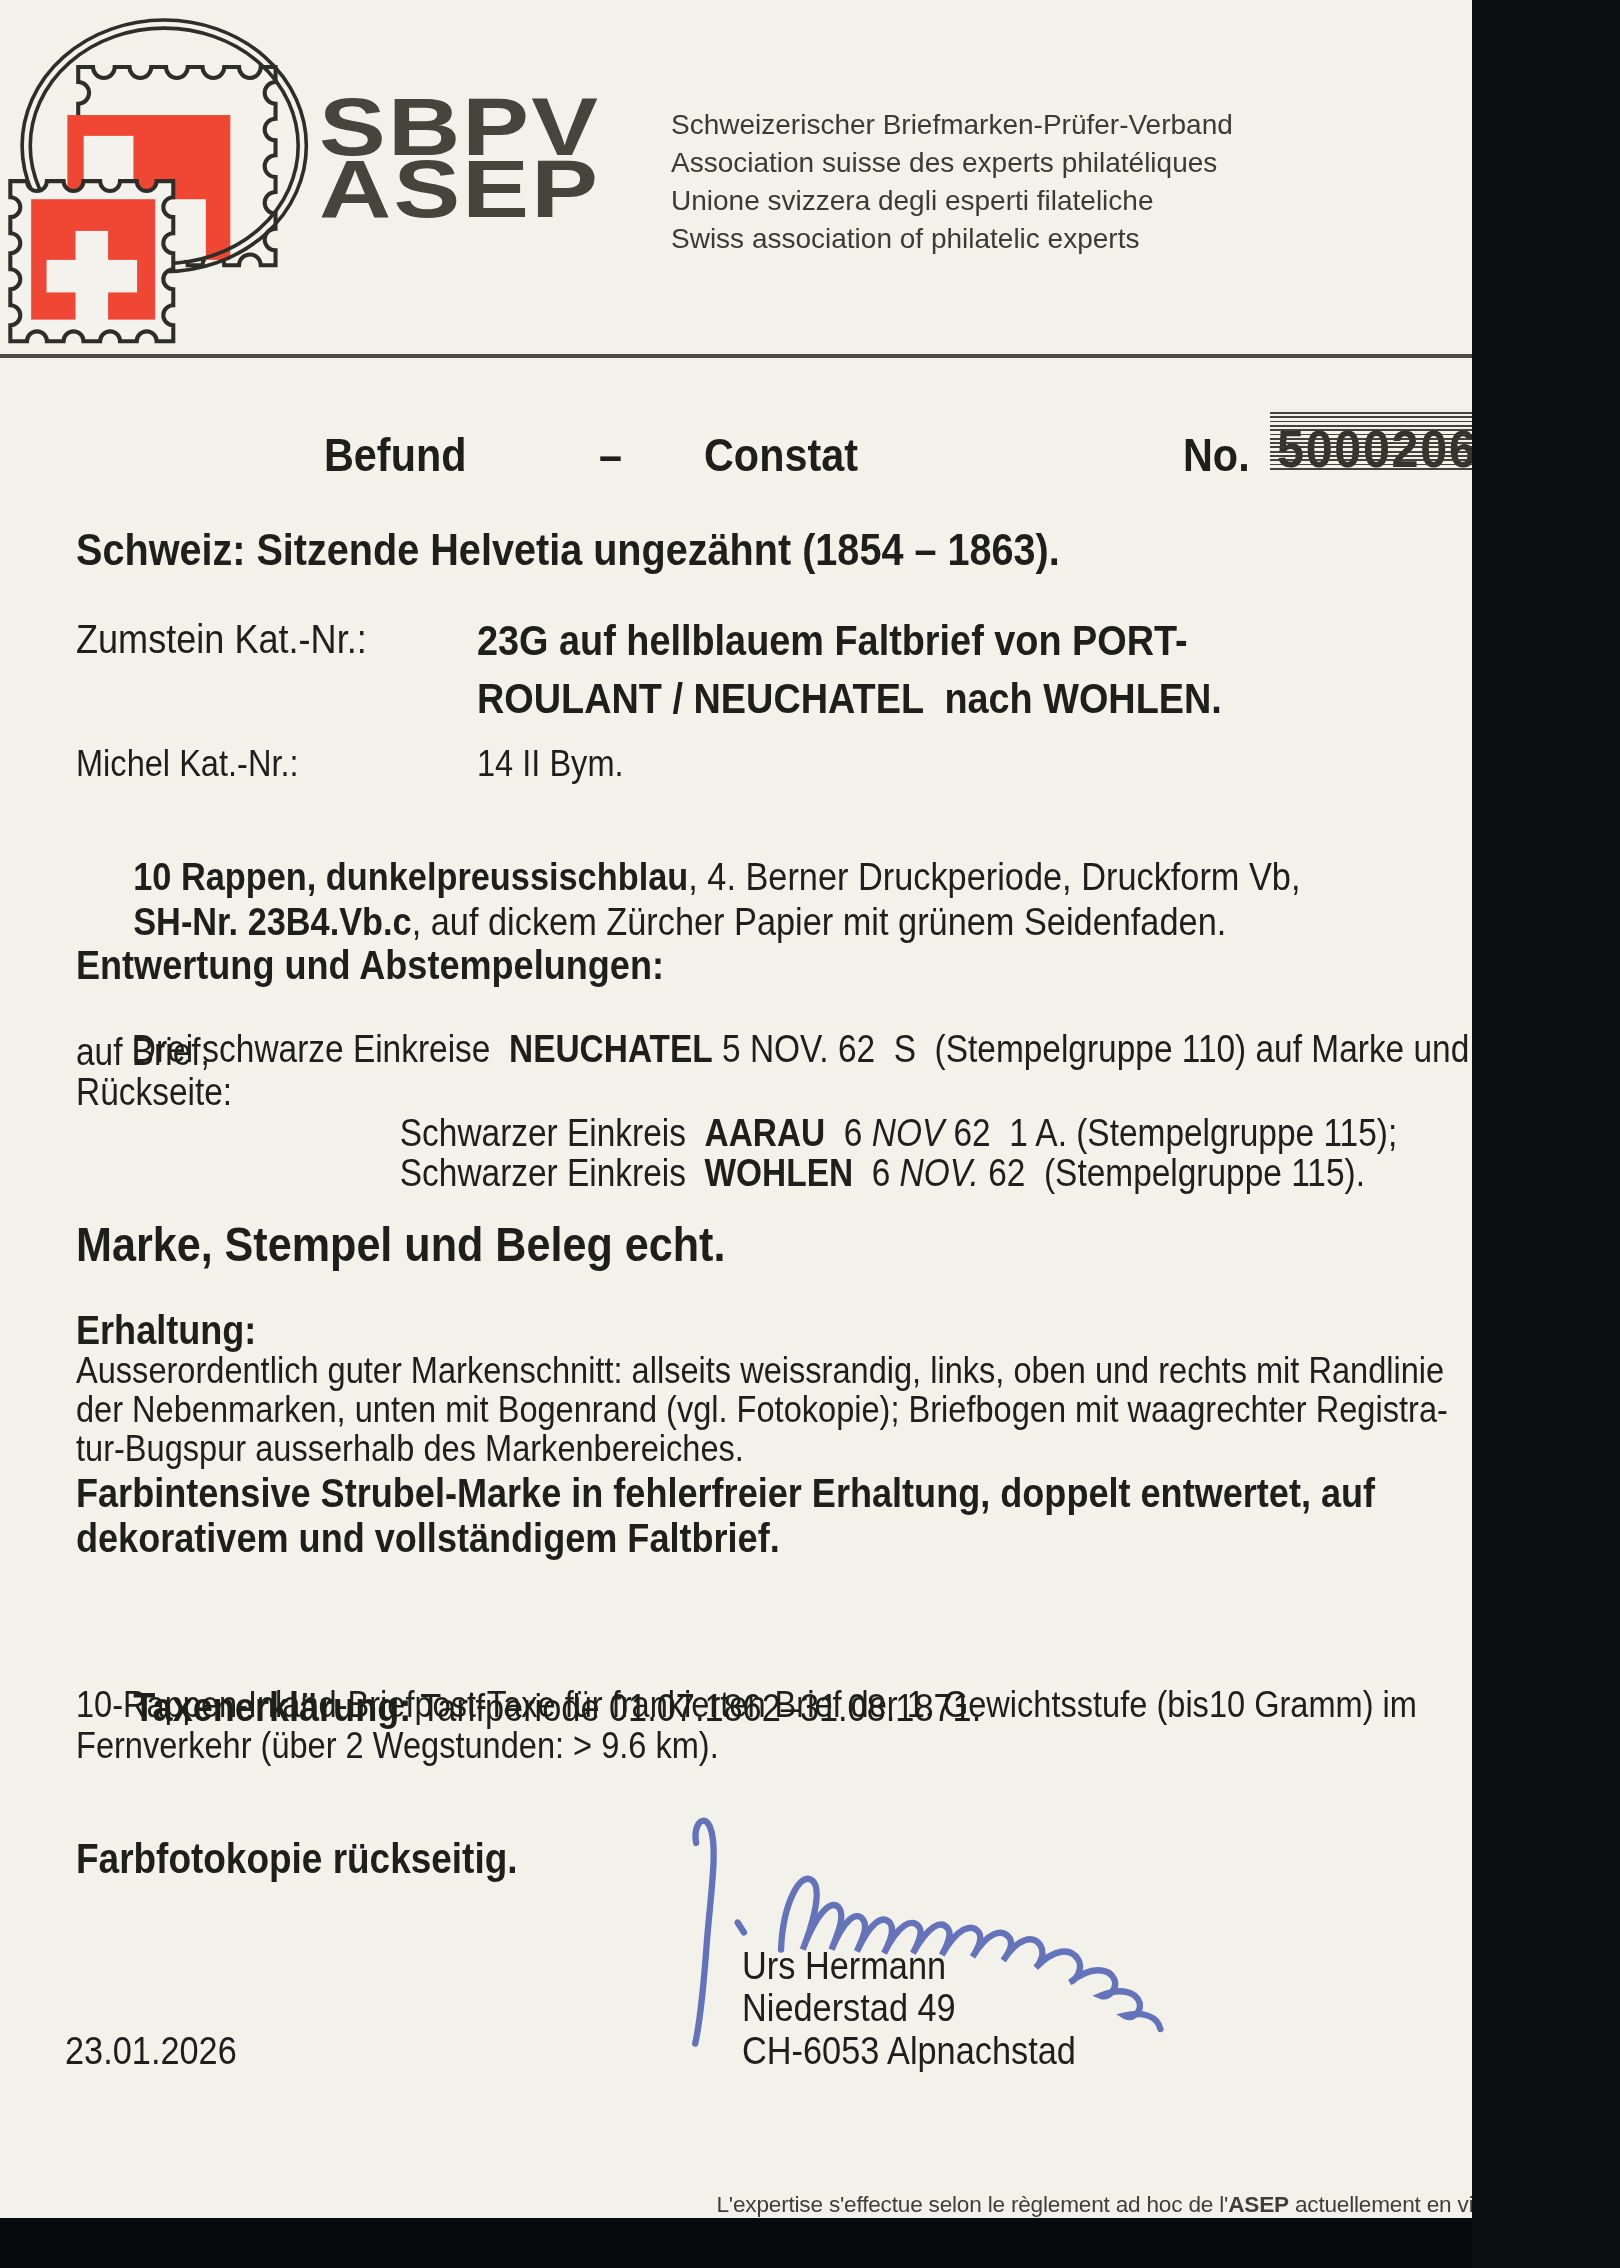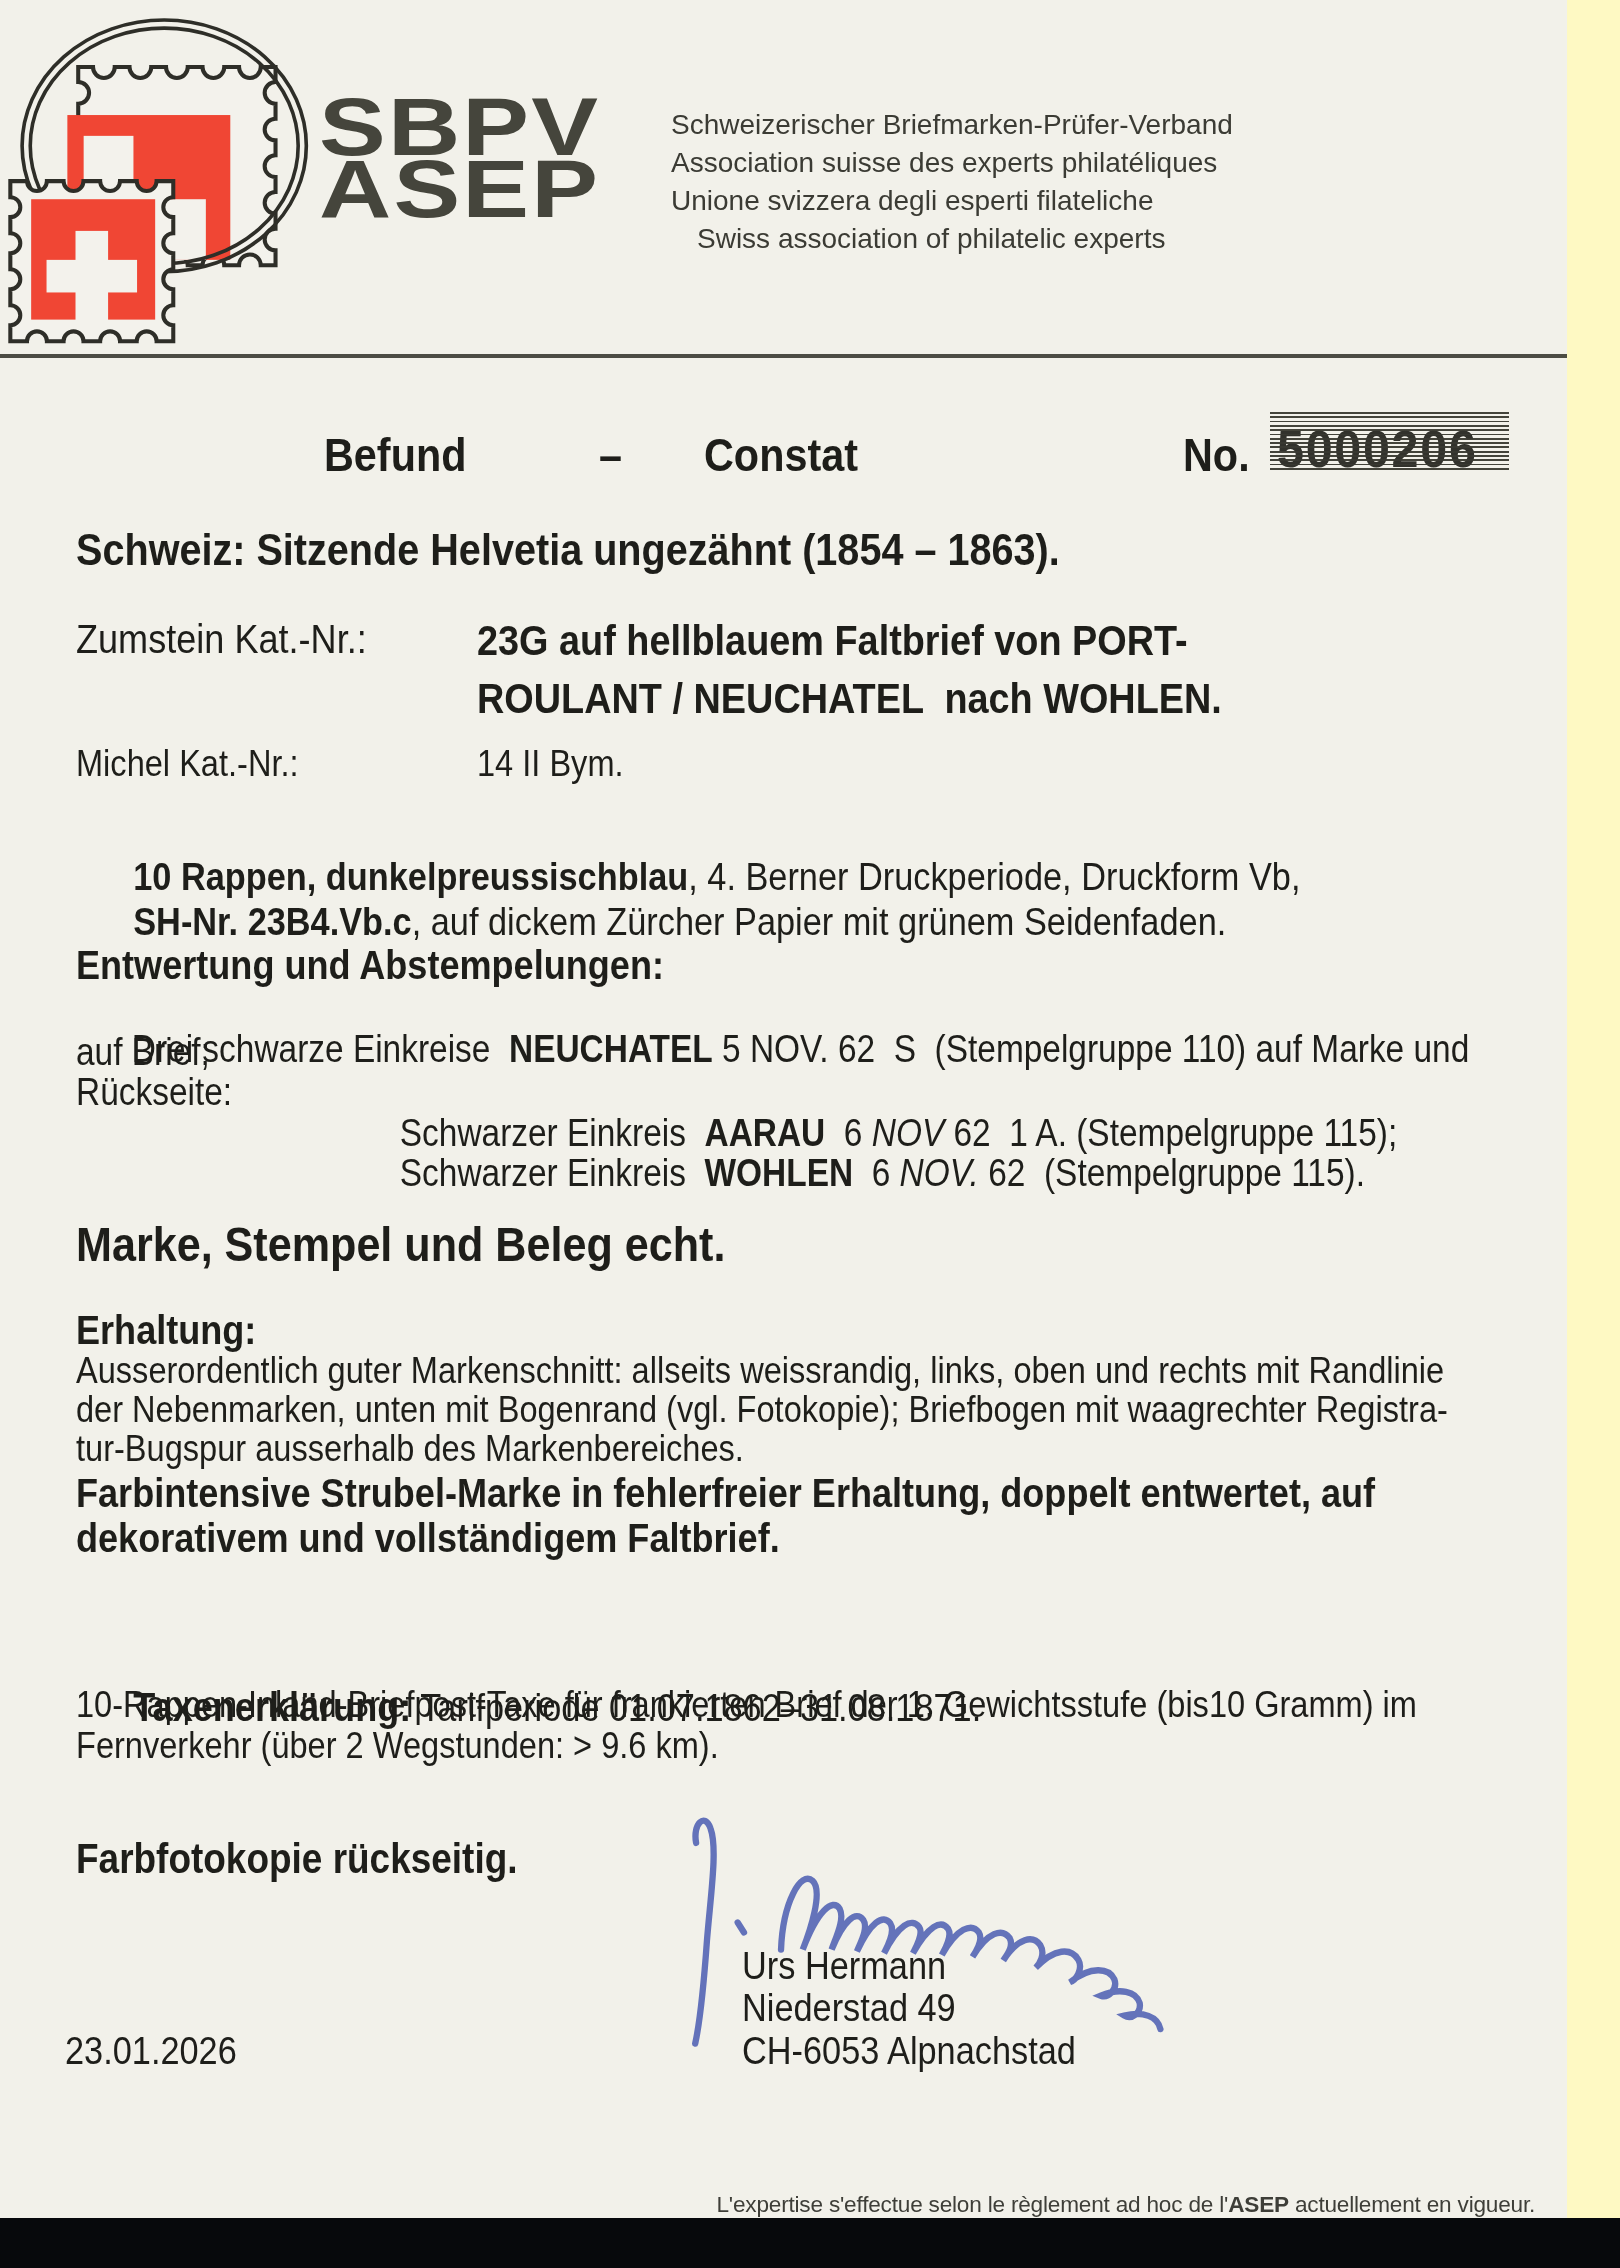--- a/index.html
+++ b/index.html
@@ -1,16 +1,16 @@
 <!DOCTYPE html>
 <html style="font-size:14.5px"><head>
 <meta charset="utf-8">
 <style>
   html,body{margin:0;padding:0;background:#0c0e12;}
-  #page{position:relative;width:1620px;height:2269px;background:#fef9c3;overflow:hidden;
+  #page{position:relative;width:1472px;height:2269px;background:#fef9c3;overflow:hidden;
         font-family:"Liberation Sans",sans-serif;}
   #paper{position:absolute;left:0;top:0;width:1567px;height:2218px;background:#f2f1ea;}
   #bottom-margin{position:absolute;left:0;top:2218px;width:1620px;height:51px;background:#07090c;}
   .t{position:absolute;white-space:pre;color:#1e1e1a;transform-origin:0 0;line-height:1.08;}
   .cond{transform:scaleX(.88);}
   .b{font-weight:bold;}
   .i{font-style:italic;}
   .org{color:#3b3b34;}
   #brand{position:absolute;left:319px;top:96px;font-weight:bold;color:#45453c;
          font-size:82px;line-height:62px;letter-spacing:1.8px;transform:scaleX(1.22);transform-origin:0 0;}
@@ -53,21 +53,21 @@
     </svg>
 
     <div id="brand">
       <div>SBPV</div>
       <div>ASEP</div>
     </div>
 
     <div class="t org" style="left:671px;top:148px;font-size:28px;">Association suisse des experts philatéliques</div>
     <div class="t org" style="left:671px;top:110px;font-size:28px;">Schweizerischer Briefmarken-Prüfer-Verband</div>
     <div class="t org" style="left:671px;top:186px;font-size:28px;">Unione svizzera degli esperti filateliche</div>
-    <div class="t org" style="left:697px;top:224px;font-size:28px;">Swiss association of philatelic experts</div>
+    <div class="t org" style="left:671px;top:224px;font-size:28px;">Swiss association of philatelic experts</div>
 
     <div id="rule"></div>
 
     <div class="t b cond" style="left:324px;top:430px;font-size:47px;">Befund</div>
     <div class="t b cond" style="left:599px;top:430px;font-size:47px;">–</div>
     <div class="t b cond" style="left:704px;top:430px;font-size:47px;">Constat</div>
     <div class="t b cond" style="left:1183px;top:430px;font-size:47px;">No.</div>
     <div id="stripes"></div>
     <div id="cert-number">5000206</div>
     <div id="stripes-over"></div>

